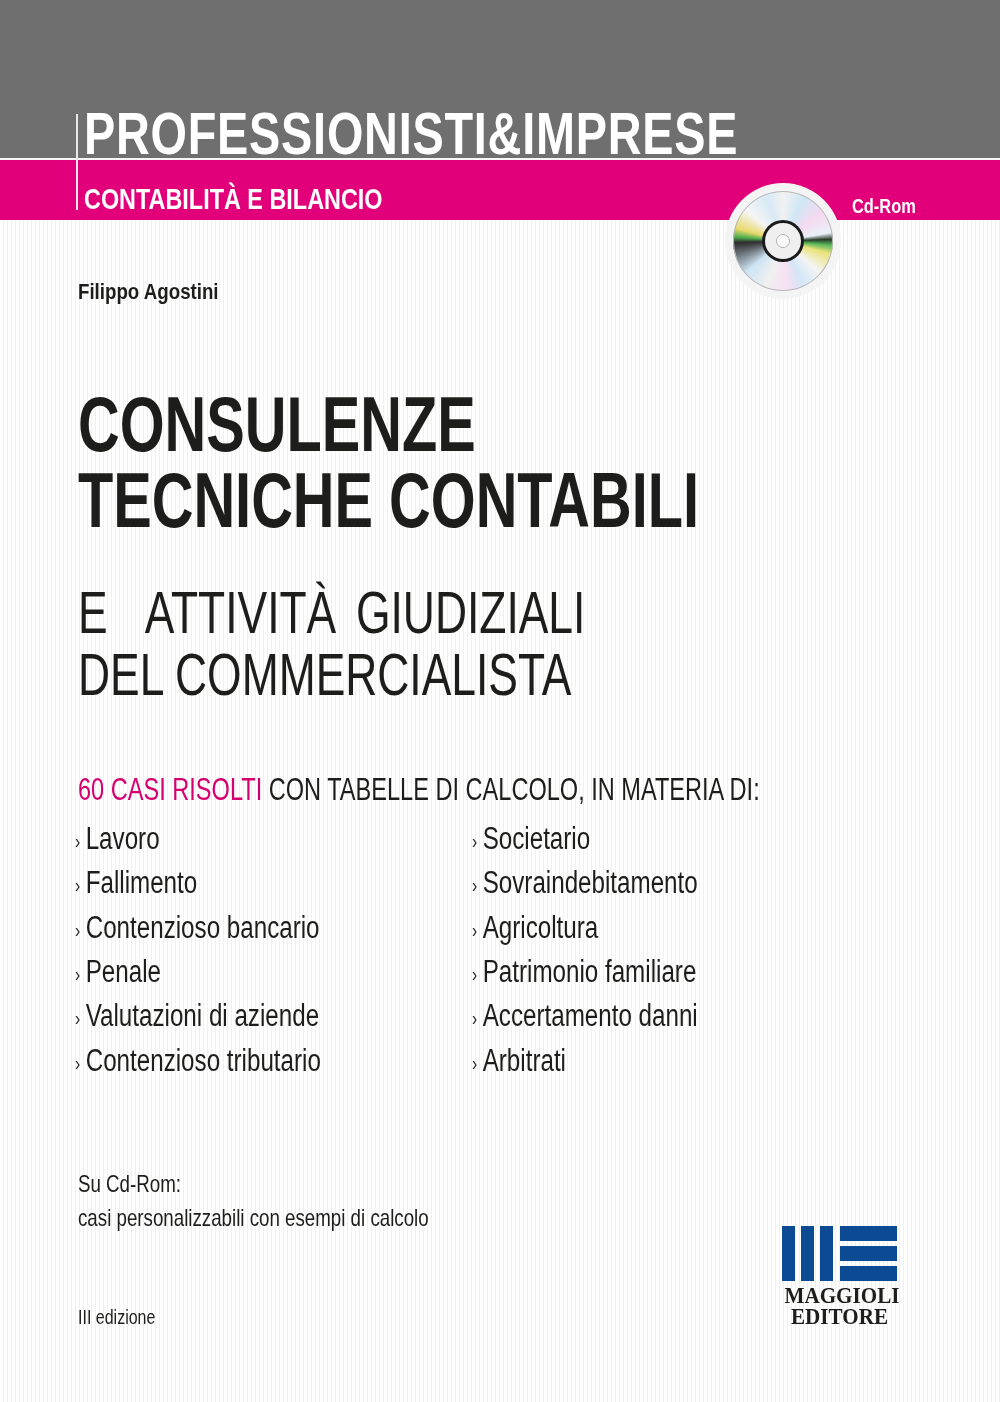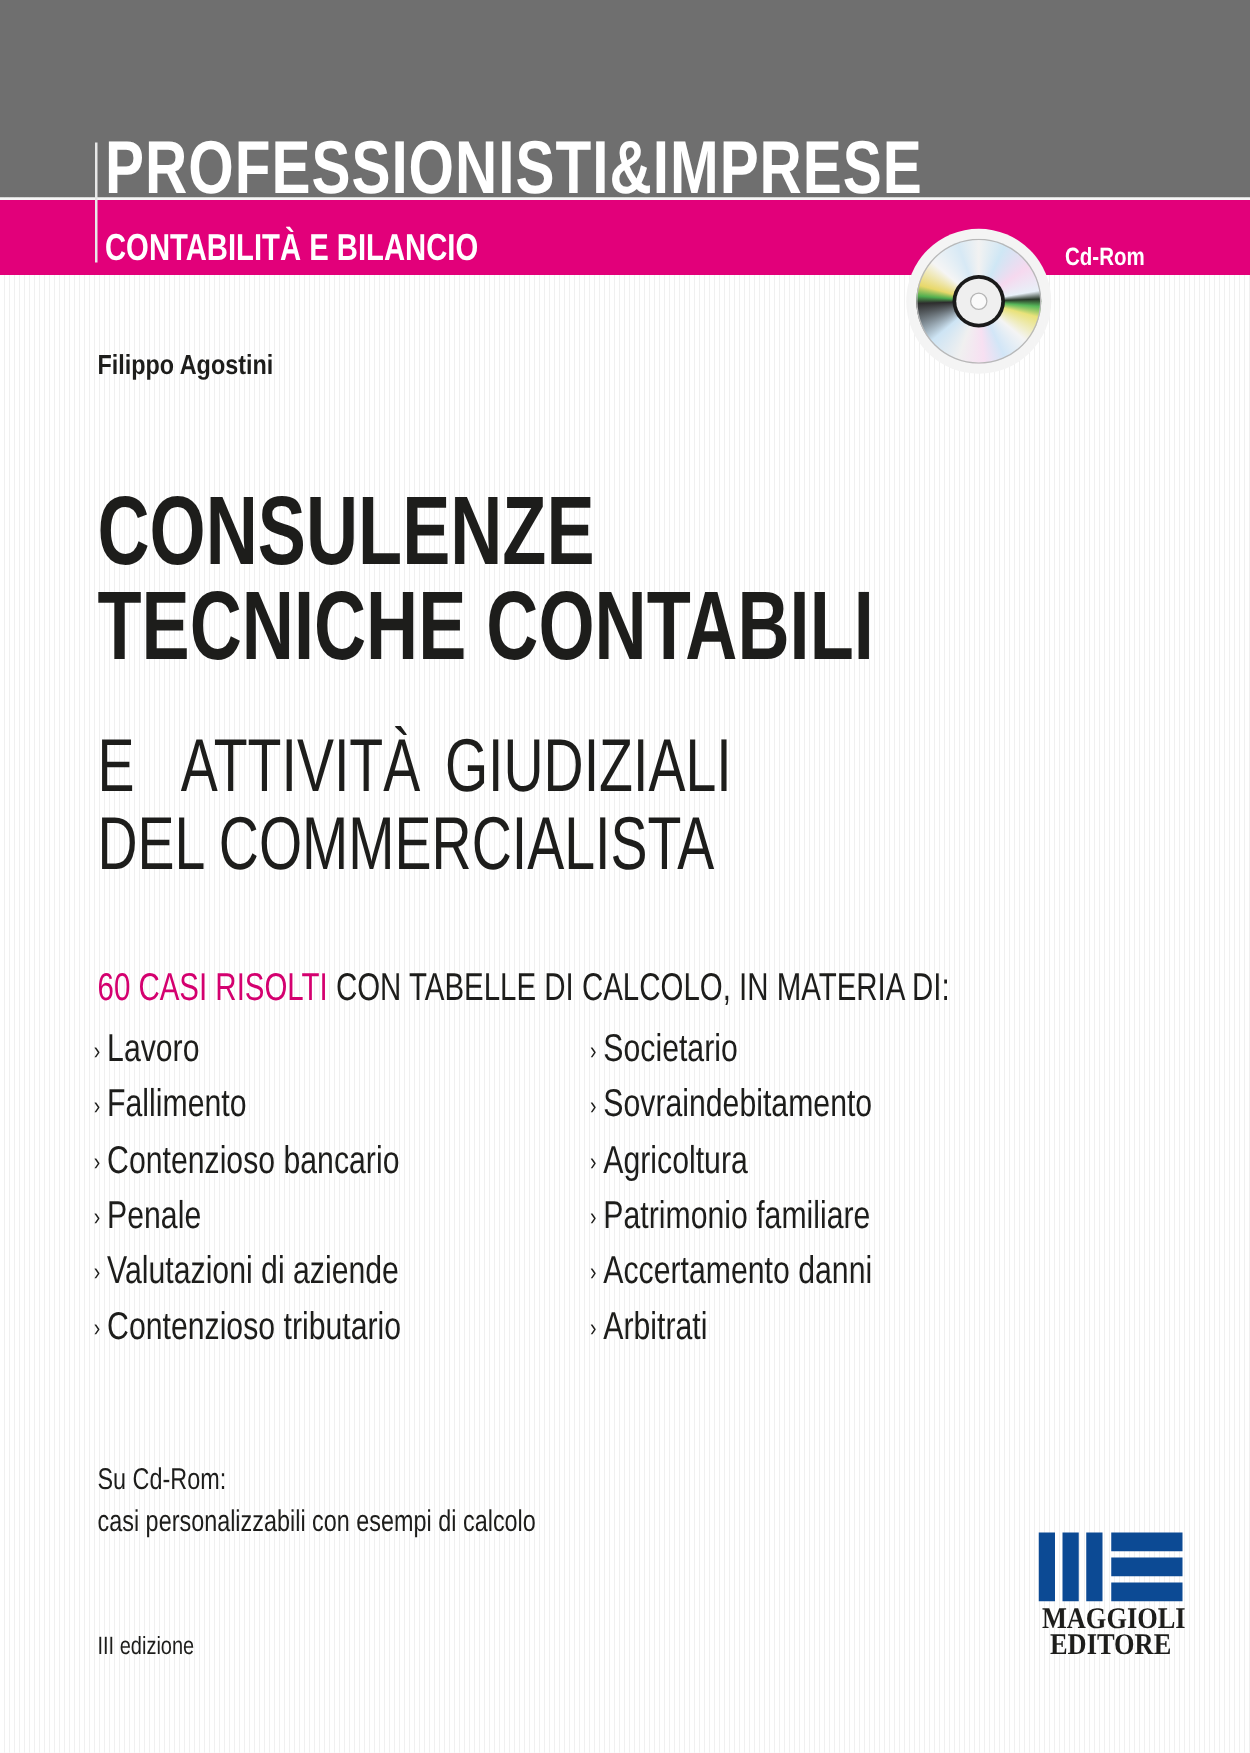--- a/index.html
+++ b/index.html
@@ -101,21 +101,21 @@
       position: absolute; left: 78px; top: 1167px;
       font-size: 24px; line-height: 34px; color: #1d1d1b;
       transform: scaleX(0.78); transform-origin: left top; white-space: nowrap;
     }
     .edition {
       position: absolute; left: 78px; top: 1305px;
       font-size: 20px; line-height: 24px; color: #1d1d1b;
       transform: scaleX(0.8); transform-origin: left top; white-space: nowrap;
     }
     .publisher-logo {
-      position: absolute; left: 826px; top: 1226px; width: 125px; height: 102px;
+      position: absolute; left: 777px; top: 1226px; width: 125px; height: 102px;
     }
     .logo-bars { position: absolute; left: 5px; top: 0; width: 115px; height: 55px; }
     .vbar { position: absolute; top: 0; width: 13px; height: 55px; background: #0c4a94; }
     .hbar { position: absolute; left: 58px; width: 57px; height: 15px; background: #0c4a94; }
     .logo-text {
       position: absolute; left: 0; width: 125px; text-align: center;
       font-family: "Liberation Serif", serif; font-weight: 700; color: #1d1d1b;
       font-size: 24px; line-height: 22px; white-space: nowrap;
       transform: scaleX(0.88); transform-origin: center top;
     }

